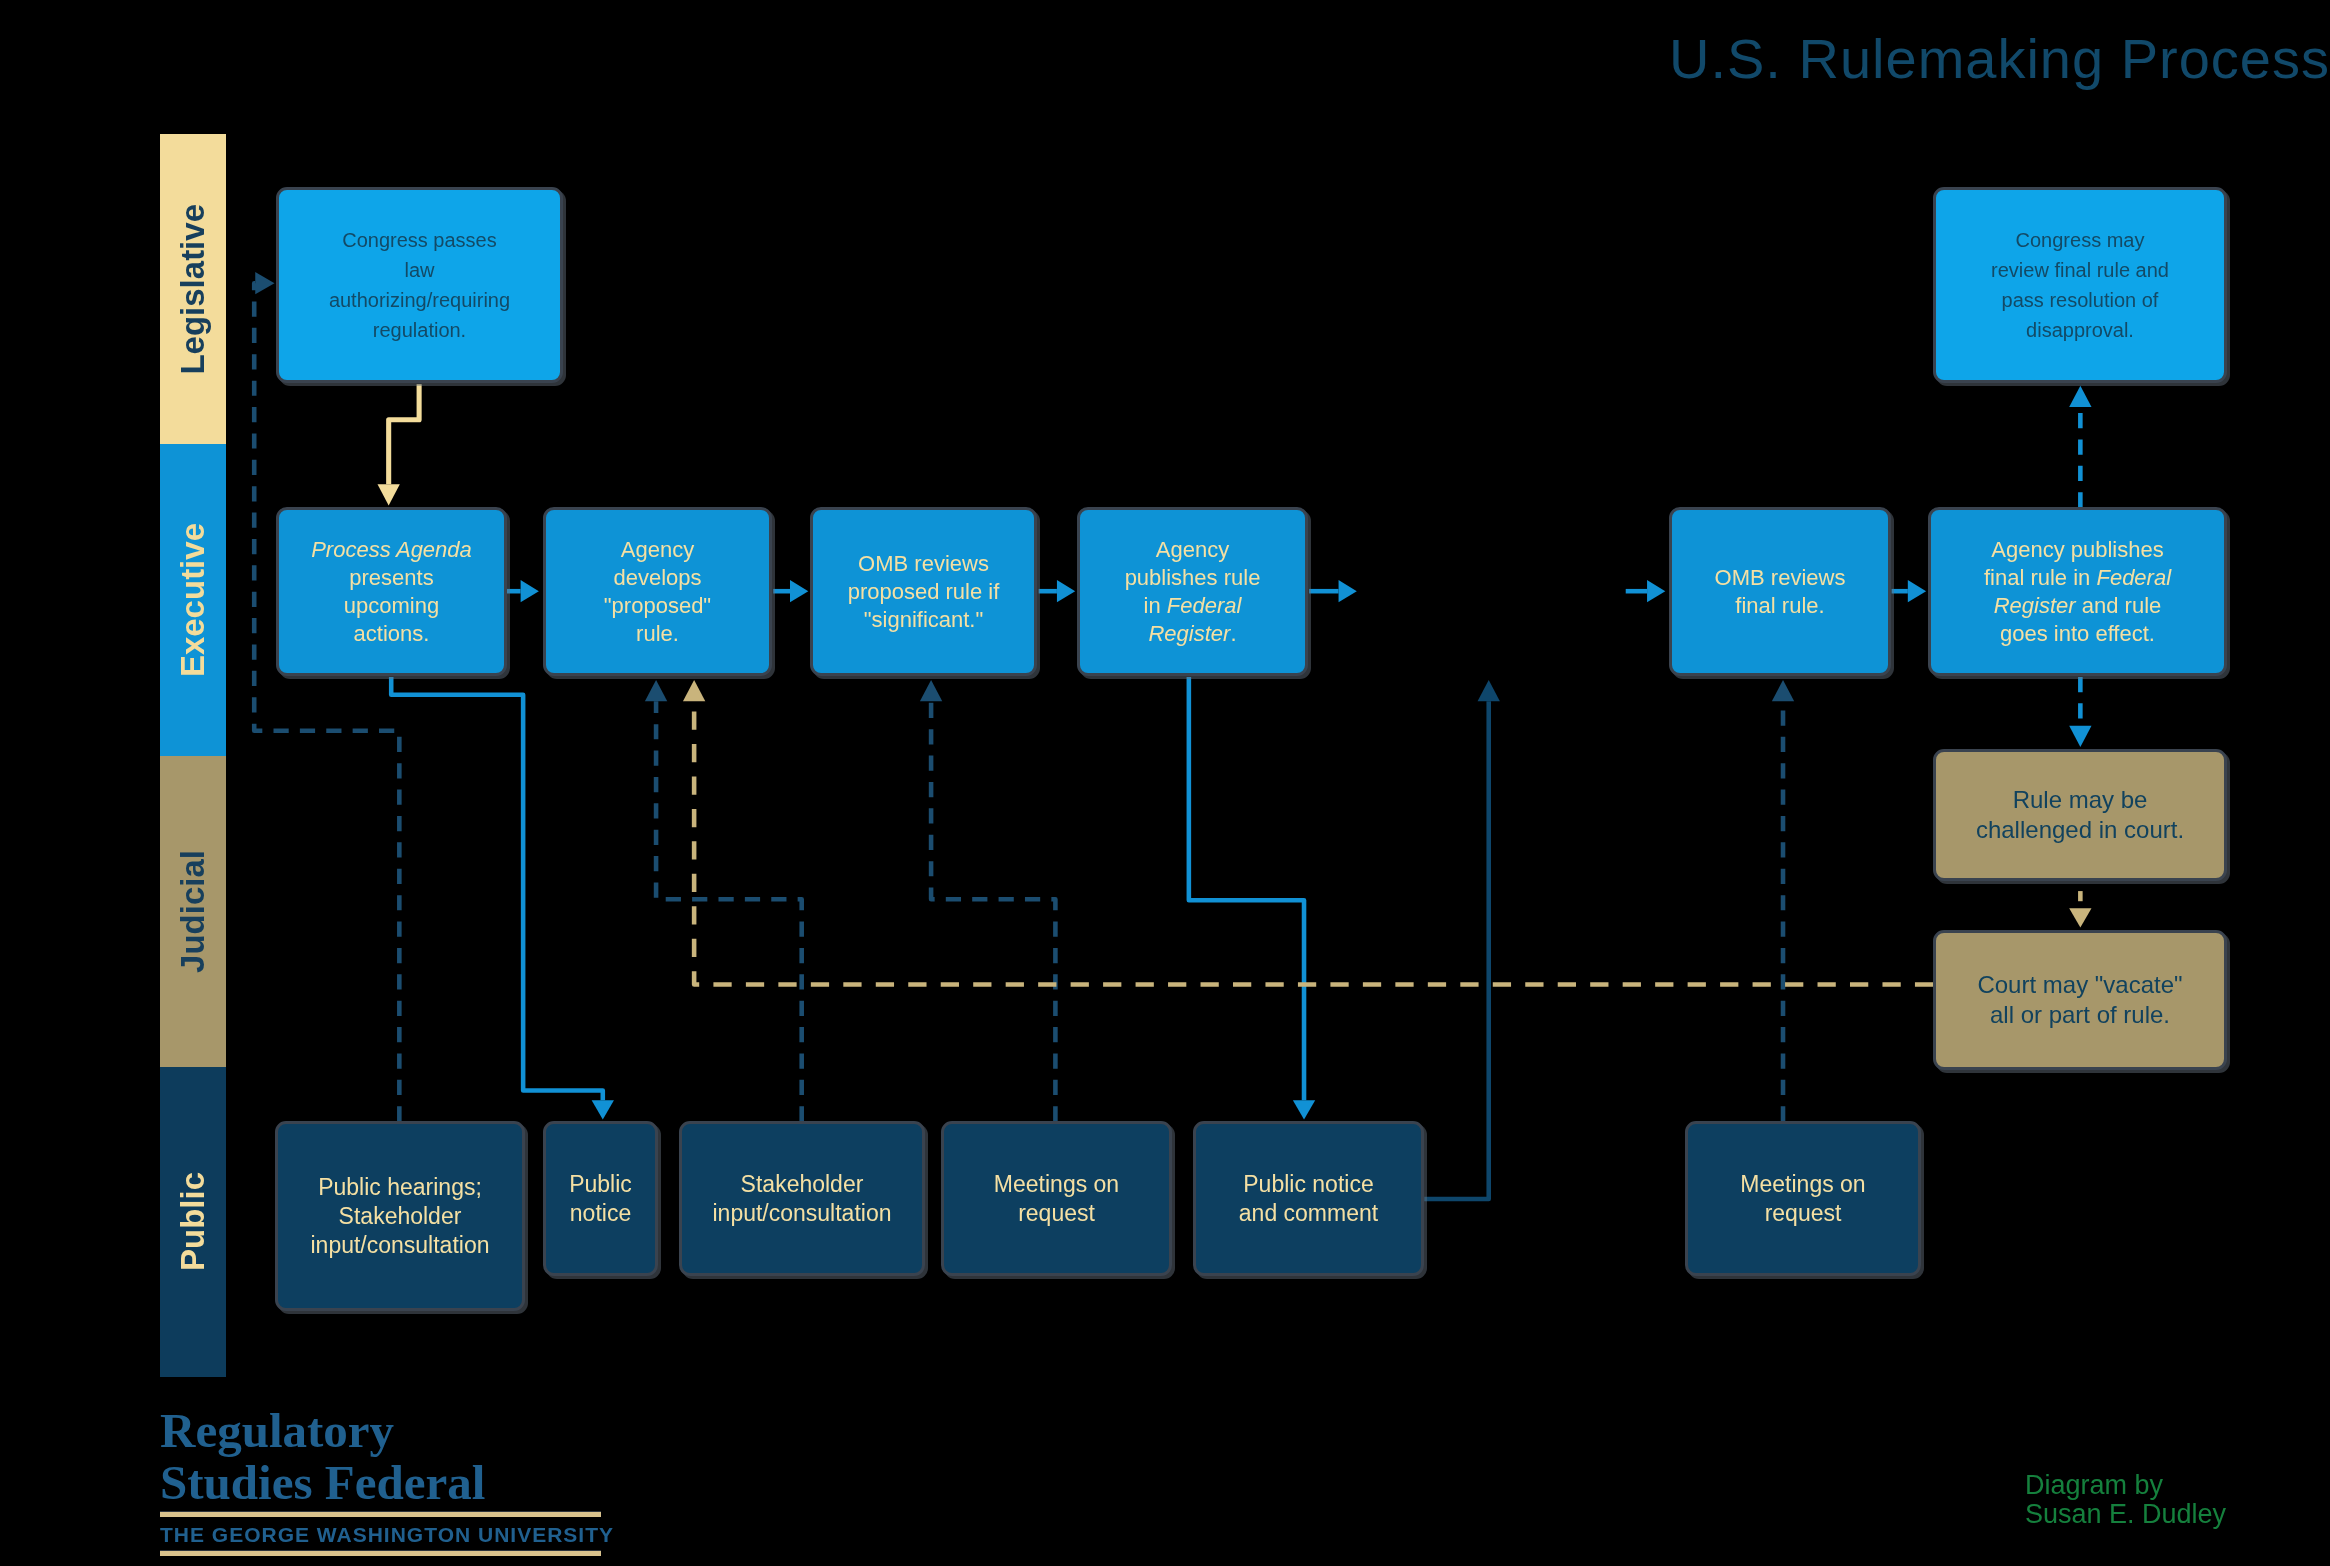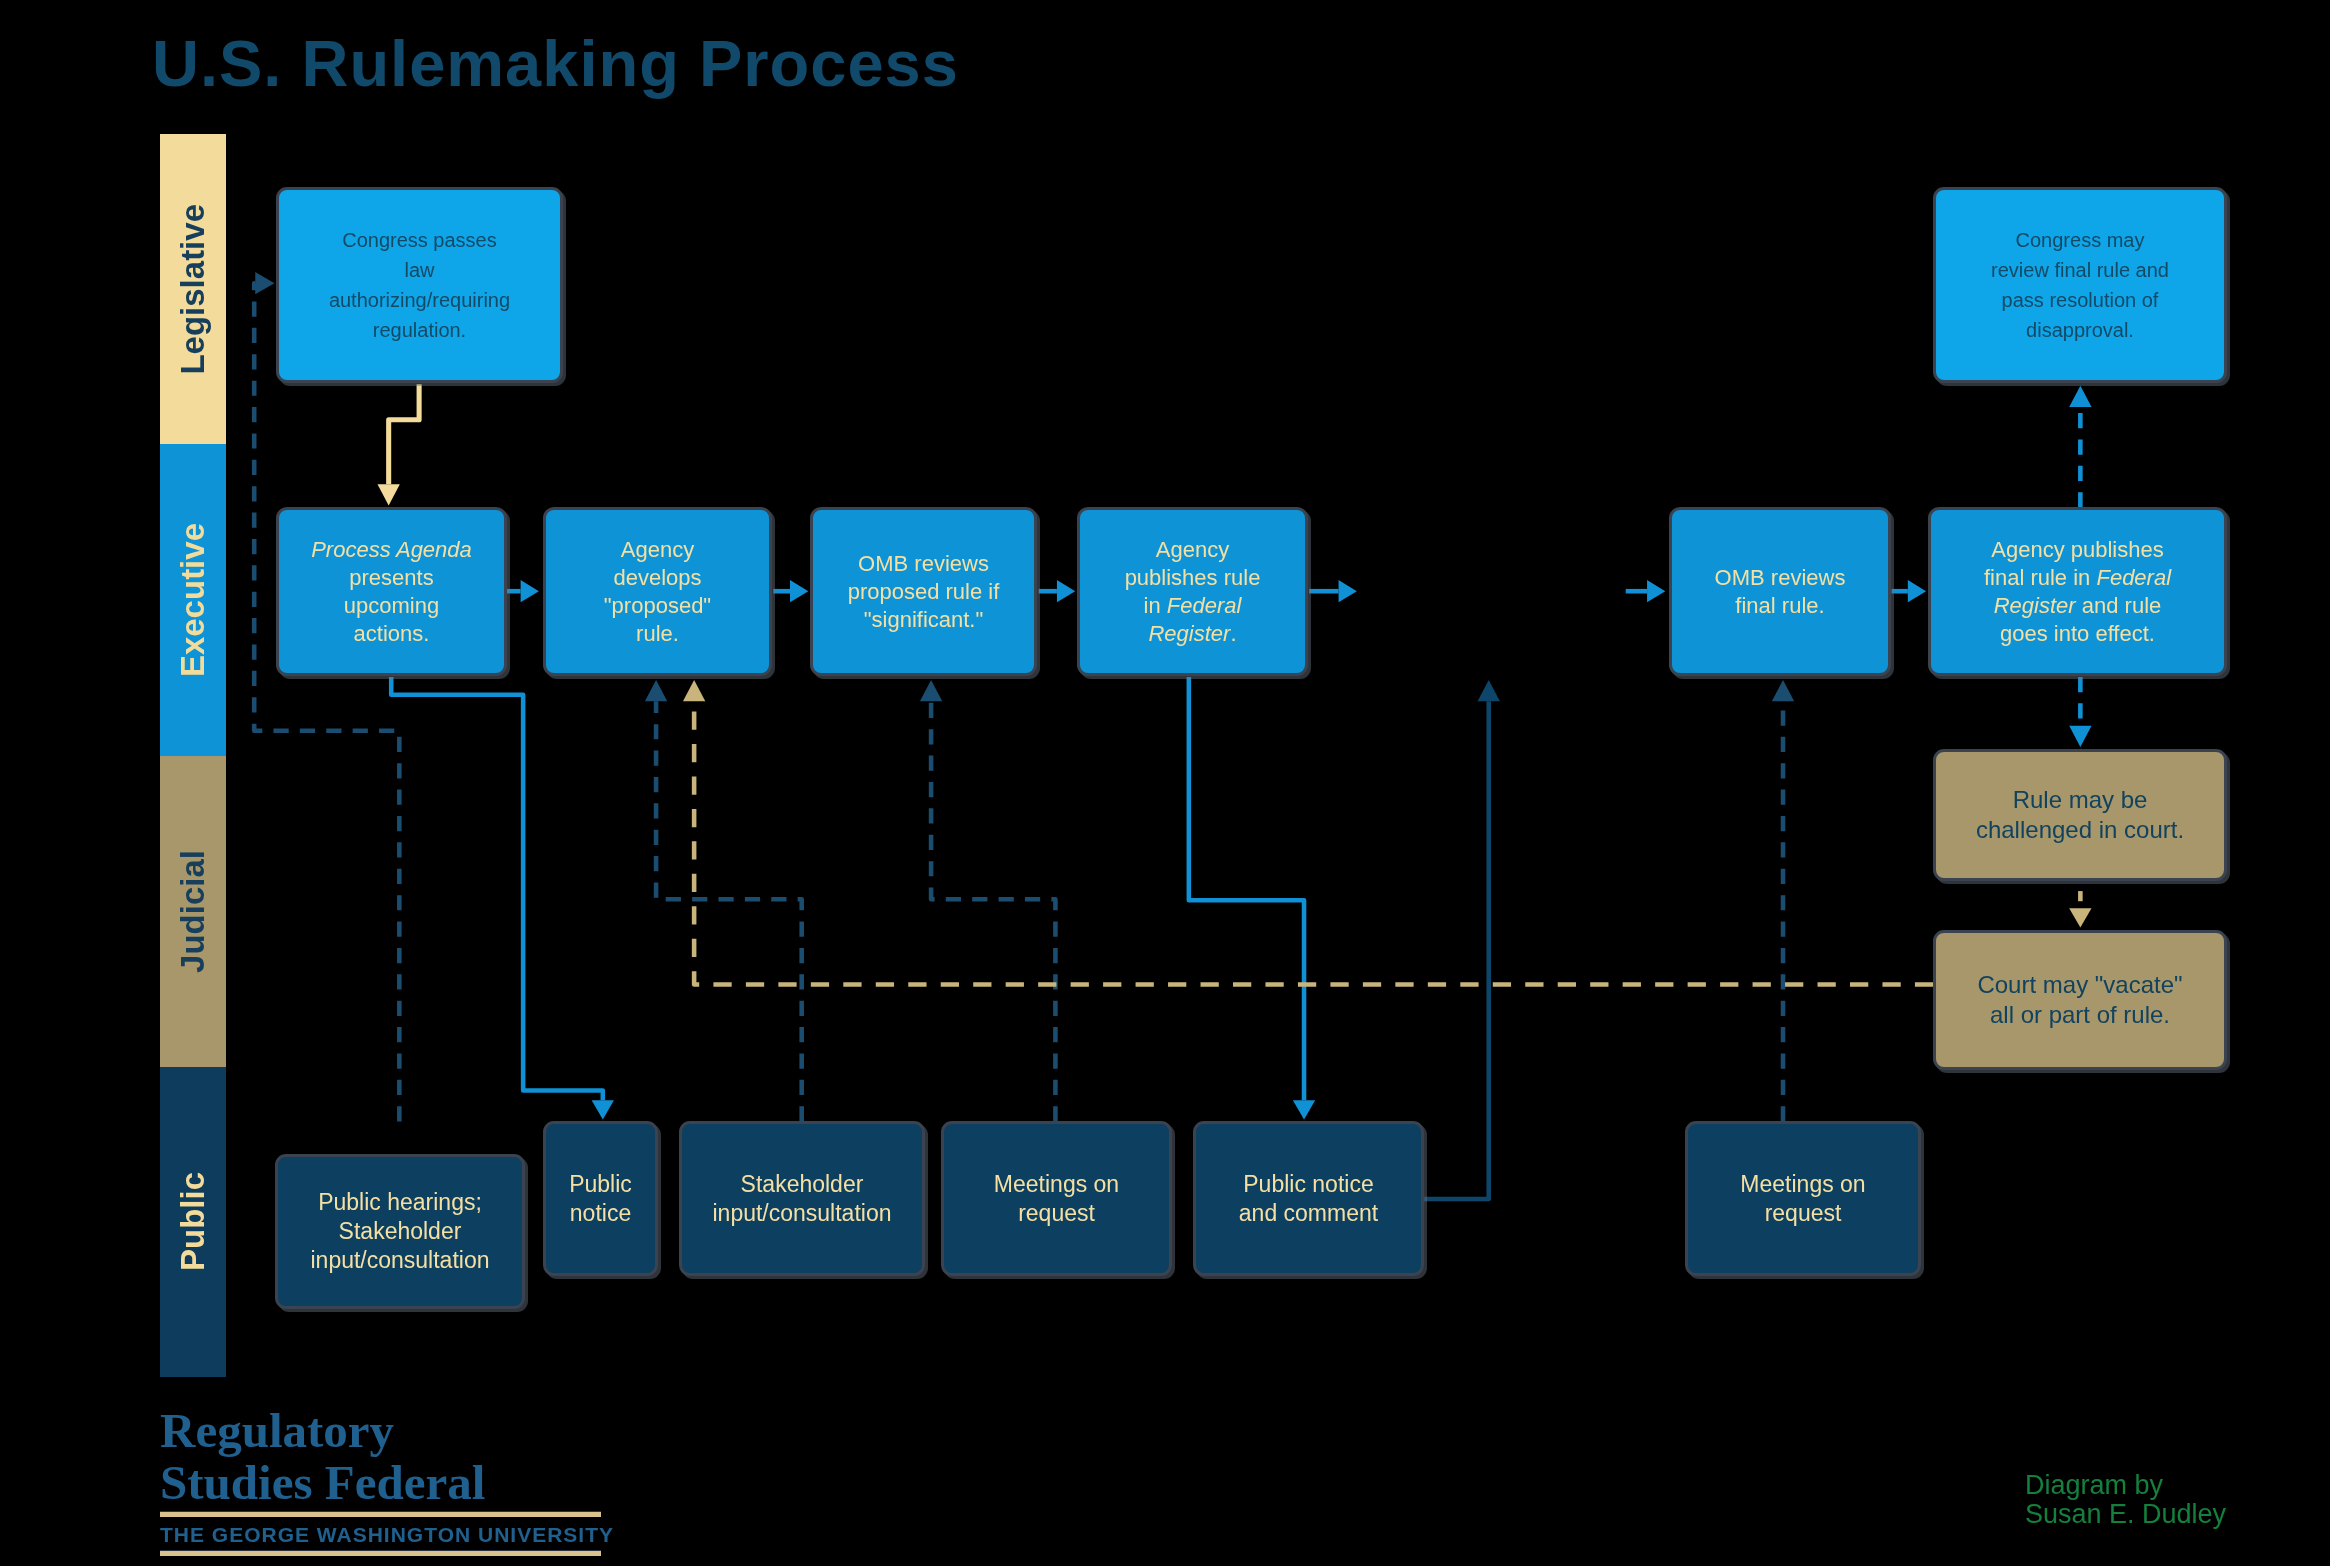--- a/index.html
+++ b/index.html
@@ -1,21 +1,21 @@
 <!DOCTYPE html>
 <html style="font-size:8px"><head>
 <meta charset="utf-8">
 <style>
   html,body{margin:0;padding:0;background:#000;}
   #stage{position:relative;width:2330px;height:1566px;background:#000;overflow:hidden;
          font-family:"Liberation Sans", sans-serif;}
   #connectors{position:absolute;left:0;top:0;width:2330px;height:1566px;}
 
-  .title{position:absolute;left:152px;right:0;top:26px;text-align:left;
-         font-size:65px;font-weight:700;color:#11496a;letter-spacing:1px;}
+  .title{position:absolute;left:152px;right:0;top:26px;text-align:right;
+         font-size:56px;font-weight:400;color:#11496a;letter-spacing:1px;}
 
   .band{position:absolute;left:160px;width:66px;display:flex;align-items:center;justify-content:center;}
   .band span{writing-mode:vertical-rl;transform:rotate(180deg);font-weight:bold;font-size:33px;white-space:nowrap;}
   .band-legislative{top:134px;height:310px;background:#f3dc9b;}
   .band-legislative span{color:#173f5c;}
   .band-executive{top:444px;height:312px;background:#0e93d6;}
   .band-executive span{color:#f3dc9b;}
   .band-judicial{top:756px;height:311px;background:#a7976a;}
   .band-judicial span{color:#173f5c;}
   .band-public{top:1067px;height:310px;background:#0d3c5c;}
@@ -38,21 +38,21 @@
   .b-congress-review{left:1933px;top:187px;width:294px;height:196px;}
   .b-unified{left:276px;top:507px;width:231px;height:169px;}
   .b-develops{left:543px;top:507px;width:229px;height:169px;}
   .b-omb-prop{left:810px;top:507px;width:227px;height:169px;}
   .b-publishes{left:1077px;top:507px;width:231px;height:169px;}
   .b-reviews{left:1359px;top:507px;width:266px;height:169px;}
   .b-omb-final{left:1669px;top:507px;width:222px;height:169px;}
   .b-publishes-final{left:1928px;top:507px;width:299px;height:169px;}
   .b-challenged{left:1933px;top:749px;width:294px;height:132px;}
   .b-vacate{left:1933px;top:930px;width:294px;height:140px;}
-  .b-hearings{left:275px;top:1154px;width:250px;height:155px;}
+  .b-hearings{left:275px;top:1121px;width:250px;height:190px;}
   .b-notice{left:543px;top:1121px;width:115px;height:155px;}
   .b-stakeholder{left:679px;top:1121px;width:246px;height:155px;}
   .b-meetings1{left:941px;top:1121px;width:231px;height:155px;}
   .b-notice-comment{left:1193px;top:1121px;width:231px;height:155px;}
   .b-meetings2{left:1685px;top:1121px;width:236px;height:155px;}
 
   .logo{position:absolute;left:160px;top:1405px;width:441px;color:#20608f;}
   .logo .l1,.logo .l2{font-family:"Liberation Serif", serif;font-weight:bold;font-size:49px;line-height:52px;}
   .rule{height:5px;margin-top:2px;border-top:1.5px solid #2c333c;background:#d9c28d;}
   .rule2{height:5px;margin-top:3px;border-top:1.5px solid #2c333c;background:#d9c28d;}

